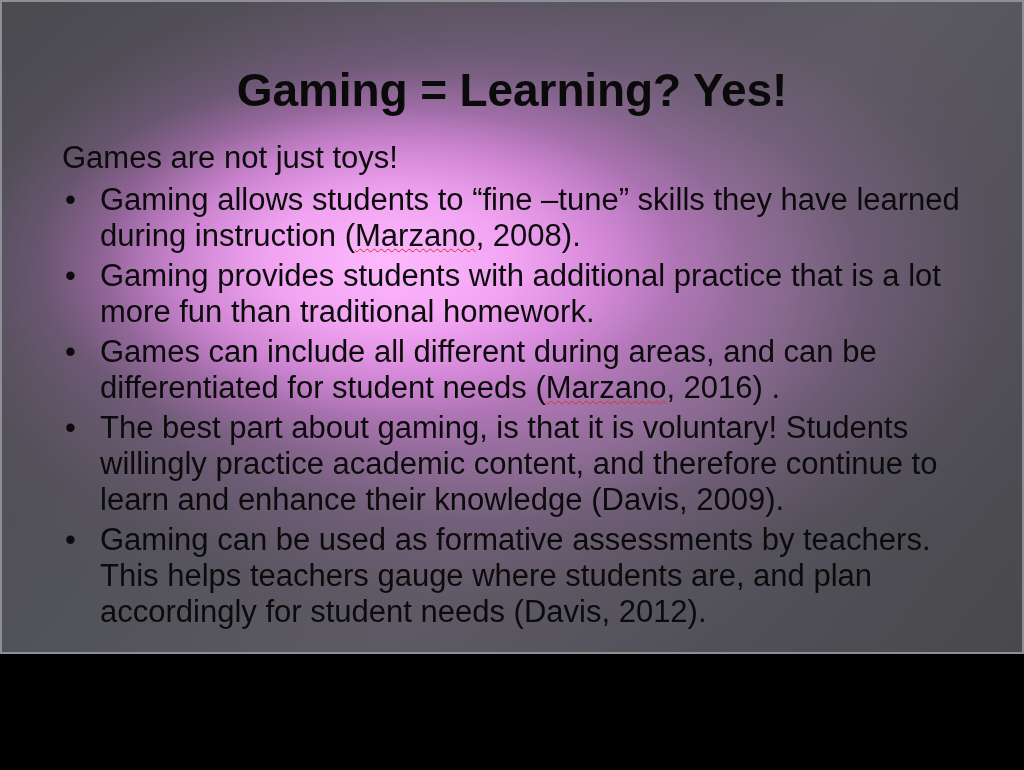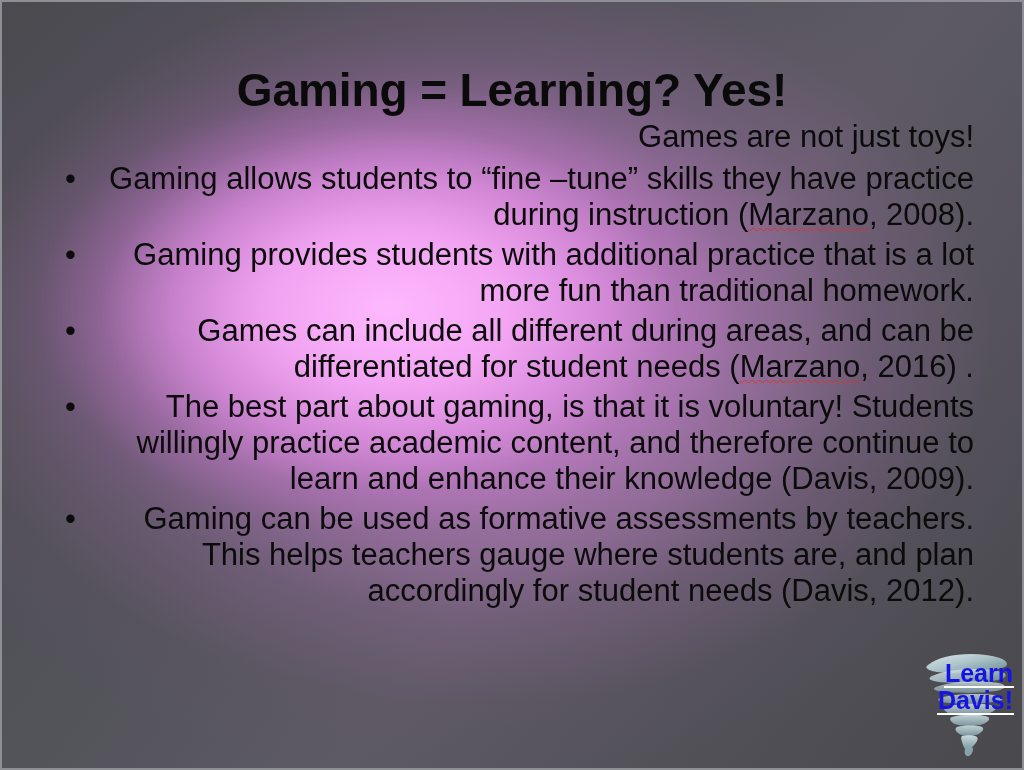--- a/index.html
+++ b/index.html
@@ -5,21 +5,21 @@
 <style>
   html, body {
     margin: 0;
     padding: 0;
     background: #000;
   }
 
   .slide {
     position: relative;
     width: 1024px;
-    height: 770px;
+    height: 654px;
     overflow: hidden;
     box-sizing: border-box;
     font-family: "Liberation Sans", "DejaVu Sans", sans-serif;
     
     background-color: #4e4e53;
     background-image:
       radial-gradient(ellipse 40% 34% at 38% 40%,
         rgba(255,186,255,0.98) 0%,
         rgba(246,166,246,0.92) 30%,
         rgba(225,140,228,0.72) 52%,
@@ -53,26 +53,25 @@
     font-size: 46px;
     line-height: 58px;
     color: #0a0a0a;
     letter-spacing: -0.1px;
     white-space: nowrap;
   }
 
   .body {
     position: absolute;
     left: 62px;
-    top: 119px;
+    top: 140px;
     width: 912px;
     color: #0b0b0b;
     font-size: 31px;
     line-height: 36px;
-    text-align: right;
   }
 
   .lead {
     margin: 0 0 6px 0;
   }
 
   ul.bullets {
     list-style: none;
     margin: 0;
     padding: 0;
@@ -142,21 +141,21 @@
   <div class="slide-border"></div>
 
   <h1 class="title">Gaming = Learning? Yes!</h1>
 
   <div class="body">
 
     <p class="lead">Games are not just toys!</p>
 
     <ul class="bullets" id="bullet-list">
 
-    <li><span class="dot">•</span><span><span>Gaming allows students to “fine –tune” skills they have practice during instruction (</span><span class="misspelled">Marzano</span><span>, 2008).</span></span></li>
+    <li><span class="dot">•</span><span><span>Gaming allows students to “fine –tune” skills they have learned during instruction (</span><span class="misspelled">Marzano</span><span>, 2008).</span></span></li>
         <li><span class="dot">•</span><span><span>Gaming provides students with additional practice that is a lot more fun than traditional homework.</span></span></li>
         <li><span class="dot">•</span><span><span>Games can include all different during areas, and can be differentiated for student needs (</span><span class="misspelled">Marzano</span><span>, 2016) .</span></span></li>
         <li><span class="dot">•</span><span><span>The best part about gaming, is that it is voluntary! Students willingly practice academic content, and therefore continue to learn and enhance their knowledge (Davis, 2009).</span></span></li>
         <li><span class="dot">•</span><span><span>Gaming can be used as formative assessments by teachers. This helps teachers gauge where students are, and plan accordingly for student needs (Davis, 2012).</span></span></li>
       </ul>
 
   </div>
 
   <a class="learn-more" href="#">
     <svg viewBox="0 0 92 112" xmlns="http://www.w3.org/2000/svg">

